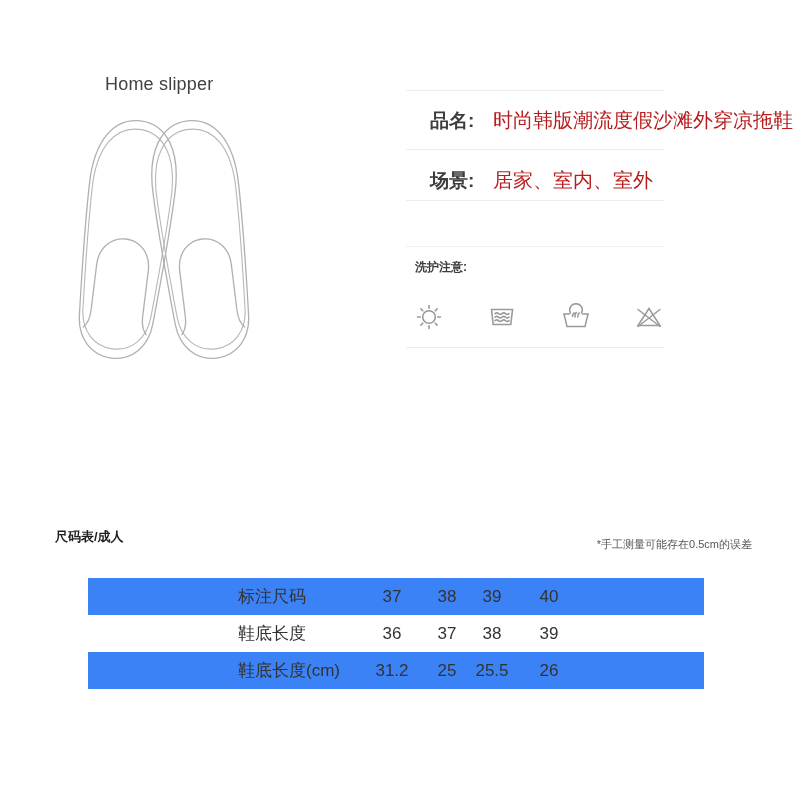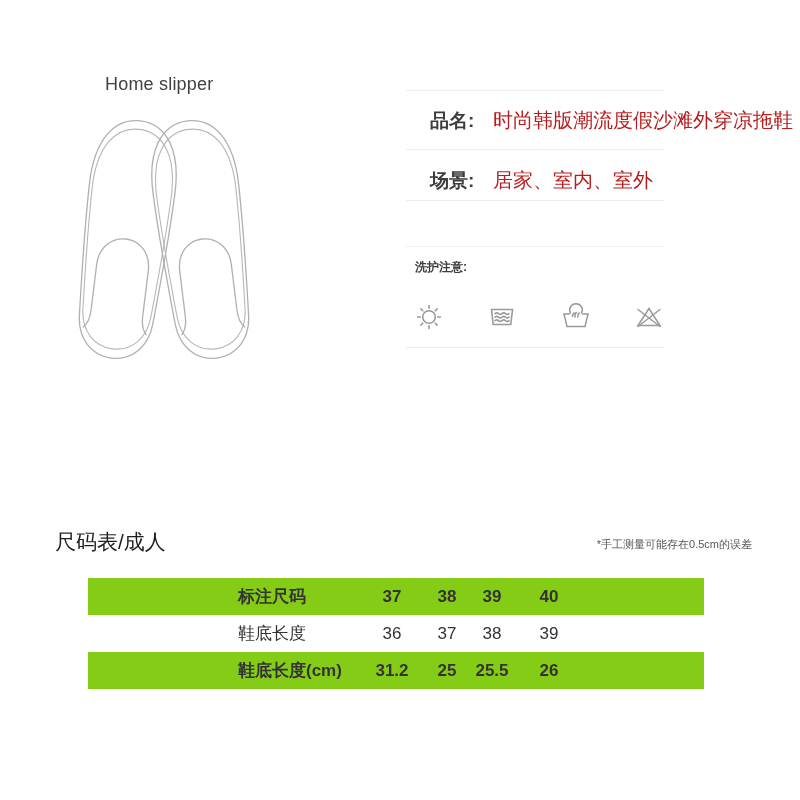--- a/index.html
+++ b/index.html
@@ -18,26 +18,26 @@
   .info-row { position:absolute; left:430px; display:flex; align-items:center; white-space:nowrap; }
   .info-label { font-size:19px; font-weight:700; color:#3d3d3d; width:63px; flex:0 0 63px; }
   .info-value { font-size:20px; color:#b91c1c; }
   .care-title { position:absolute; left:415px; top:259px; font-size:12px;
     font-weight:700; color:#3d3d3d; }
   .care-icons { position:absolute; left:412px; top:300px; width:254px; height:34px;
     display:flex; justify-content:space-between; }
   .care-icon { width:34px; height:34px; }
 
   
-  .size-title { position:absolute; left:55px; top:528px; font-size:21px;
-    font-weight:400; color:#1f1f1f; }
+  .size-title { position:absolute; left:55px; top:528px; font-size:13px;
+    font-weight:700; color:#1f1f1f; }
   .size-note { position:absolute; right:48px; top:537px; font-size:11px; color:#555;text-align:center; }
   .size-table { position:absolute; left:88px; top:578px; width:616px; }
   .size-row { position:relative; width:616px; height:37px; }
-  .size-row.odd { background:#84cc16;font-weight:bold; }
+  .size-row.odd { background:#3b82f6; }
   .cell { position:absolute; top:0; height:37px; line-height:37px;
     font-size:17px; color:#333; }
   .cell.label { left:150px; }
   .cell.v { width:70px; text-align:center; }
   .cell.v1 { left:269px; } .cell.v2 { left:324px; }
   .cell.v3 { left:369px; } .cell.v4 { left:426px; }
 </style>
 </head>
 <body>
 

